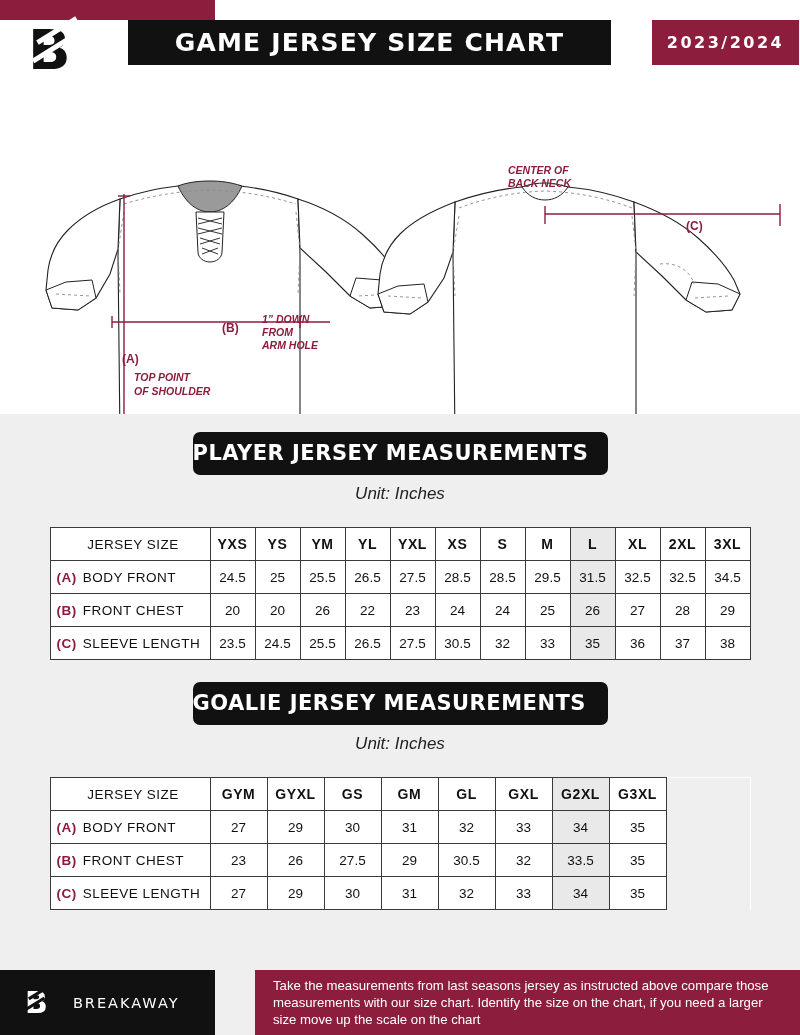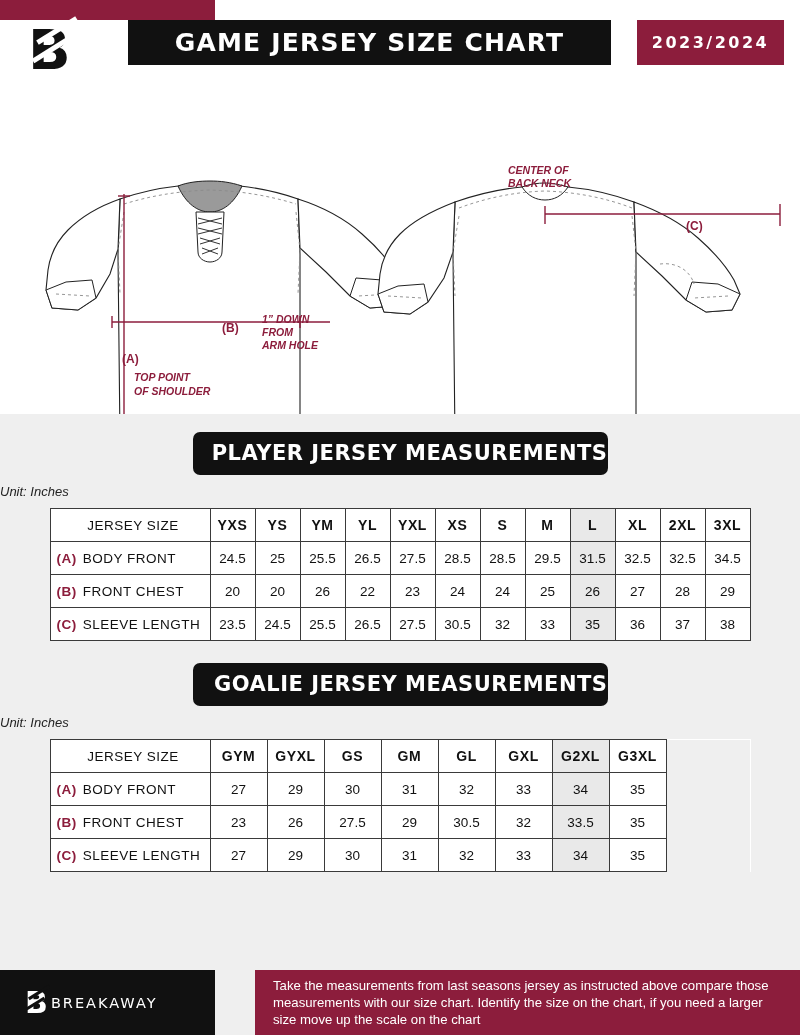--- a/index.html
+++ b/index.html
@@ -77,21 +77,21 @@
   }
   .header-title {
     color: #ffffff;
     font-family: "DejaVu Sans", sans-serif;
     font-weight: bold;
     font-size: 25px;
     letter-spacing: 1.2px;
   }
   .header-season {
     position: absolute;
-    left: 637px; top: 20px;
+    left: 652px; top: 20px;
     width: 147px; height: 45px;
     background: #8c1d3c;
     display: flex; align-items: center; justify-content: center;
     color: #ffffff;
     font-family: "DejaVu Sans", sans-serif;
     font-weight: bold;
     font-size: 16px;
     letter-spacing: 2.5px;
   }
 
@@ -118,33 +118,34 @@
     font-family: "Liberation Sans", sans-serif;
   }
 
   
   .section { position: relative; background: #efefef; }
   .section-title {
     margin: 0 auto;
     width: 415px;
     background: #111111;
     color: #ffffff;
-    text-align: right;
+    text-align: left;
     font-family: "DejaVu Sans", sans-serif;
     font-weight: bold;
     font-size: 21px;
     letter-spacing: 0.5px;
     padding: 9px 0 10px;
     border-radius: 7px;
   }
   .unit {
+    text-align: center;
     font-style: italic;
-    font-size: 13px;
+    font-size: 17px;
     color: #222;
-    padding: 9px 0 9px;
+    padding: 9px 0 23px;
   }
   table {
     border-collapse: collapse;
     background: #ffffff;
     margin: 0 auto;
     table-layout: fixed;
   }
   table.player { width: 700px; }
   table.goalie { width: 700px; }
   td, th {
@@ -175,21 +176,21 @@
 
   
   .footer {
     position: absolute;
     left: 0; bottom: 0;
     width: 800px; height: 65px;
     display: flex;
   }
   .footer-left {
     width: 215px; background: #111111;
-    display: flex; align-items: center; gap: 3px;
+    display: flex; align-items: center; gap: 25px;
     padding-left: 25px;
   }
   .footer-logo {
     position: relative;
     font-family: "DejaVu Sans", sans-serif;
     font-weight: bold;
     font-size: 30px;
     color: #ffffff;
     line-height: 30px;
   }

